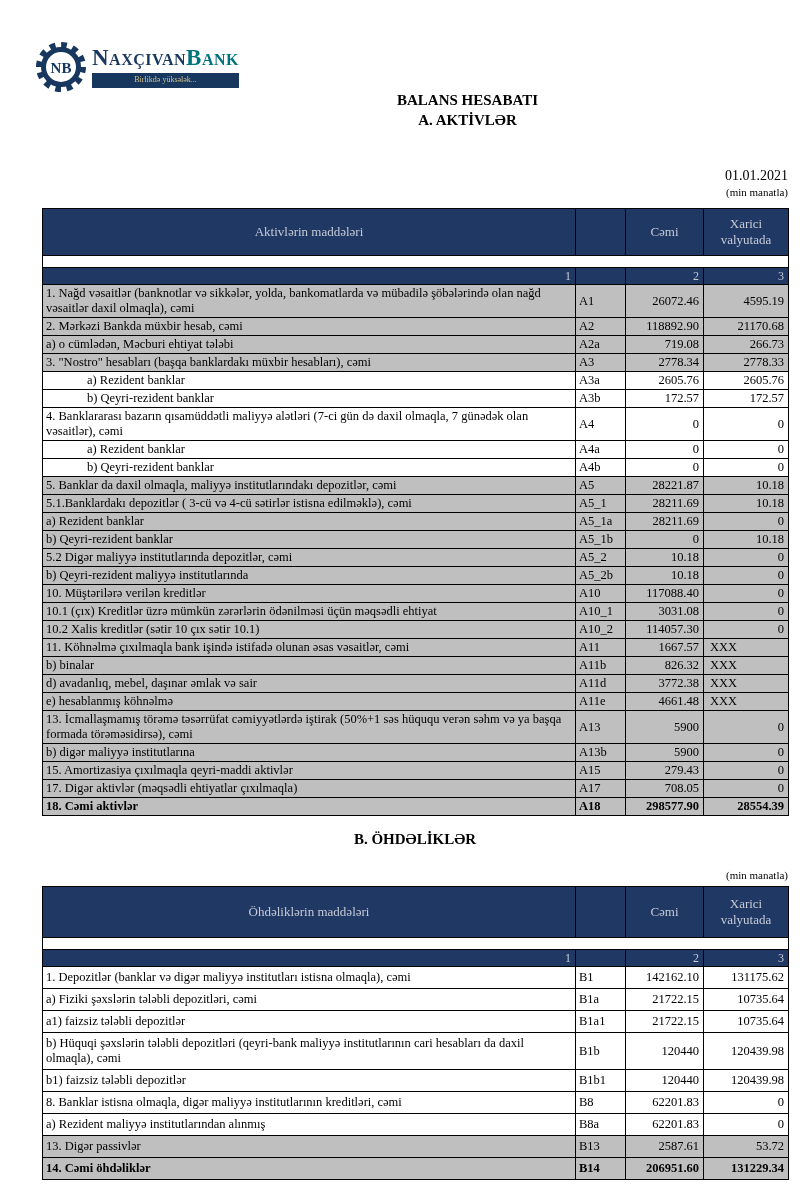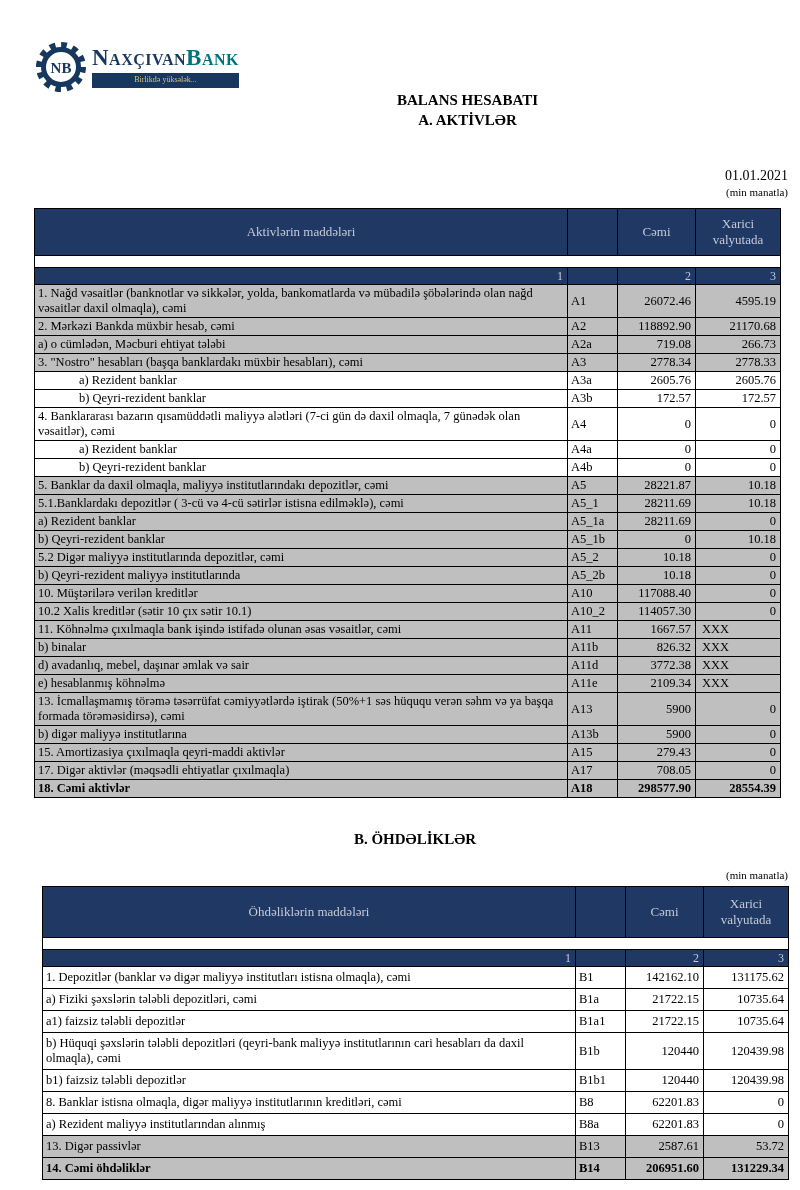--- a/index.html
+++ b/index.html
@@ -29,21 +29,21 @@
   .date-block{position:absolute;top:168px;right:12px;text-align:right;}
   .report-date{font-size:14px;line-height:1.2;}
   .unit-note{font-size:11px;line-height:1.3;}
   .section-b-title{position:absolute;top:831px;left:42px;width:746px;text-align:center;
     font-weight:bold;font-size:15px;}
   .unit-note-b{position:absolute;top:869px;right:12px;text-align:right;font-size:11px;}
 
   
   .report-table{border-collapse:collapse;table-layout:fixed;width:746px;font-size:12.5px;line-height:1.2;}
   .report-table td,.report-table th{border:1px solid #000;overflow:hidden;vertical-align:middle;}
-  #assets-table{position:absolute;left:34px;top:208px;border-radius:32px;}
+  #assets-table{position:absolute;left:42px;top:208px;border-radius:32px;}
   #liabilities-table{position:absolute;left:42px;top:886px;}
 
   .col-label{width:533px;}
   .col-code{width:50px;}
   .col-total{width:78px;}
   .col-foreign{width:85px;}
 
   .head-row th{background:#1F3864;color:#C5CAD6;font-weight:normal;font-size:13px;text-align:center;padding:2px 4px;}
   #assets-table .head-row th{height:42px;}
   #liabilities-table .head-row th{height:46px;}
@@ -207,20 +207,26 @@
           <td class="c-num">10.18</td>
           <td class="c-num">0</td>
         </tr>
         <tr class="shaded">
           <td class="c-label">10. Müştərilərə verilən kreditlər</td>
           <td class="c-code">A10</td>
           <td class="c-num">117088.40</td>
           <td class="c-num">0</td>
         </tr>
         <tr class="shaded">
+          <td class="c-label">10.1 (çıx) Kreditlər üzrə mümkün zərərlərin ödənilməsi üçün məqsədli ehtiyat</td>
+          <td class="c-code">A10_1</td>
+          <td class="c-num">3031.08</td>
+          <td class="c-num">0</td>
+        </tr>
+        <tr class="shaded">
           <td class="c-label">10.2 Xalis kreditlər (sətir 10 çıx sətir 10.1)</td>
           <td class="c-code">A10_2</td>
           <td class="c-num">114057.30</td>
           <td class="c-num">0</td>
         </tr>
         <tr class="shaded">
           <td class="c-label">11. Köhnəlmə çıxılmaqla bank işində istifadə olunan əsas vəsaitlər, cəmi</td>
           <td class="c-code">A11</td>
           <td class="c-num">1667.57</td>
           <td class="c-num xxx">XXX</td>
@@ -233,21 +239,21 @@
         </tr>
         <tr class="shaded">
           <td class="c-label">d) avadanlıq, mebel, daşınar əmlak və sair</td>
           <td class="c-code">A11d</td>
           <td class="c-num">3772.38</td>
           <td class="c-num xxx">XXX</td>
         </tr>
         <tr class="shaded">
           <td class="c-label">e) hesablanmış köhnəlmə</td>
           <td class="c-code">A11e</td>
-          <td class="c-num">2109.34</td>
+          <td class="c-num">4661.48</td>
           <td class="c-num xxx">XXX</td>
         </tr>
         <tr class="shaded">
           <td class="c-label">13. İcmallaşmamış törəmə təsərrüfat cəmiyyətlərdə iştirak (50%+1 səs hüququ verən səhm və ya başqa formada törəməsidirsə), cəmi</td>
           <td class="c-code">A13</td>
           <td class="c-num">5900</td>
           <td class="c-num">0</td>
         </tr>
         <tr class="shaded">
           <td class="c-label">b) digər maliyyə institutlarına</td>

